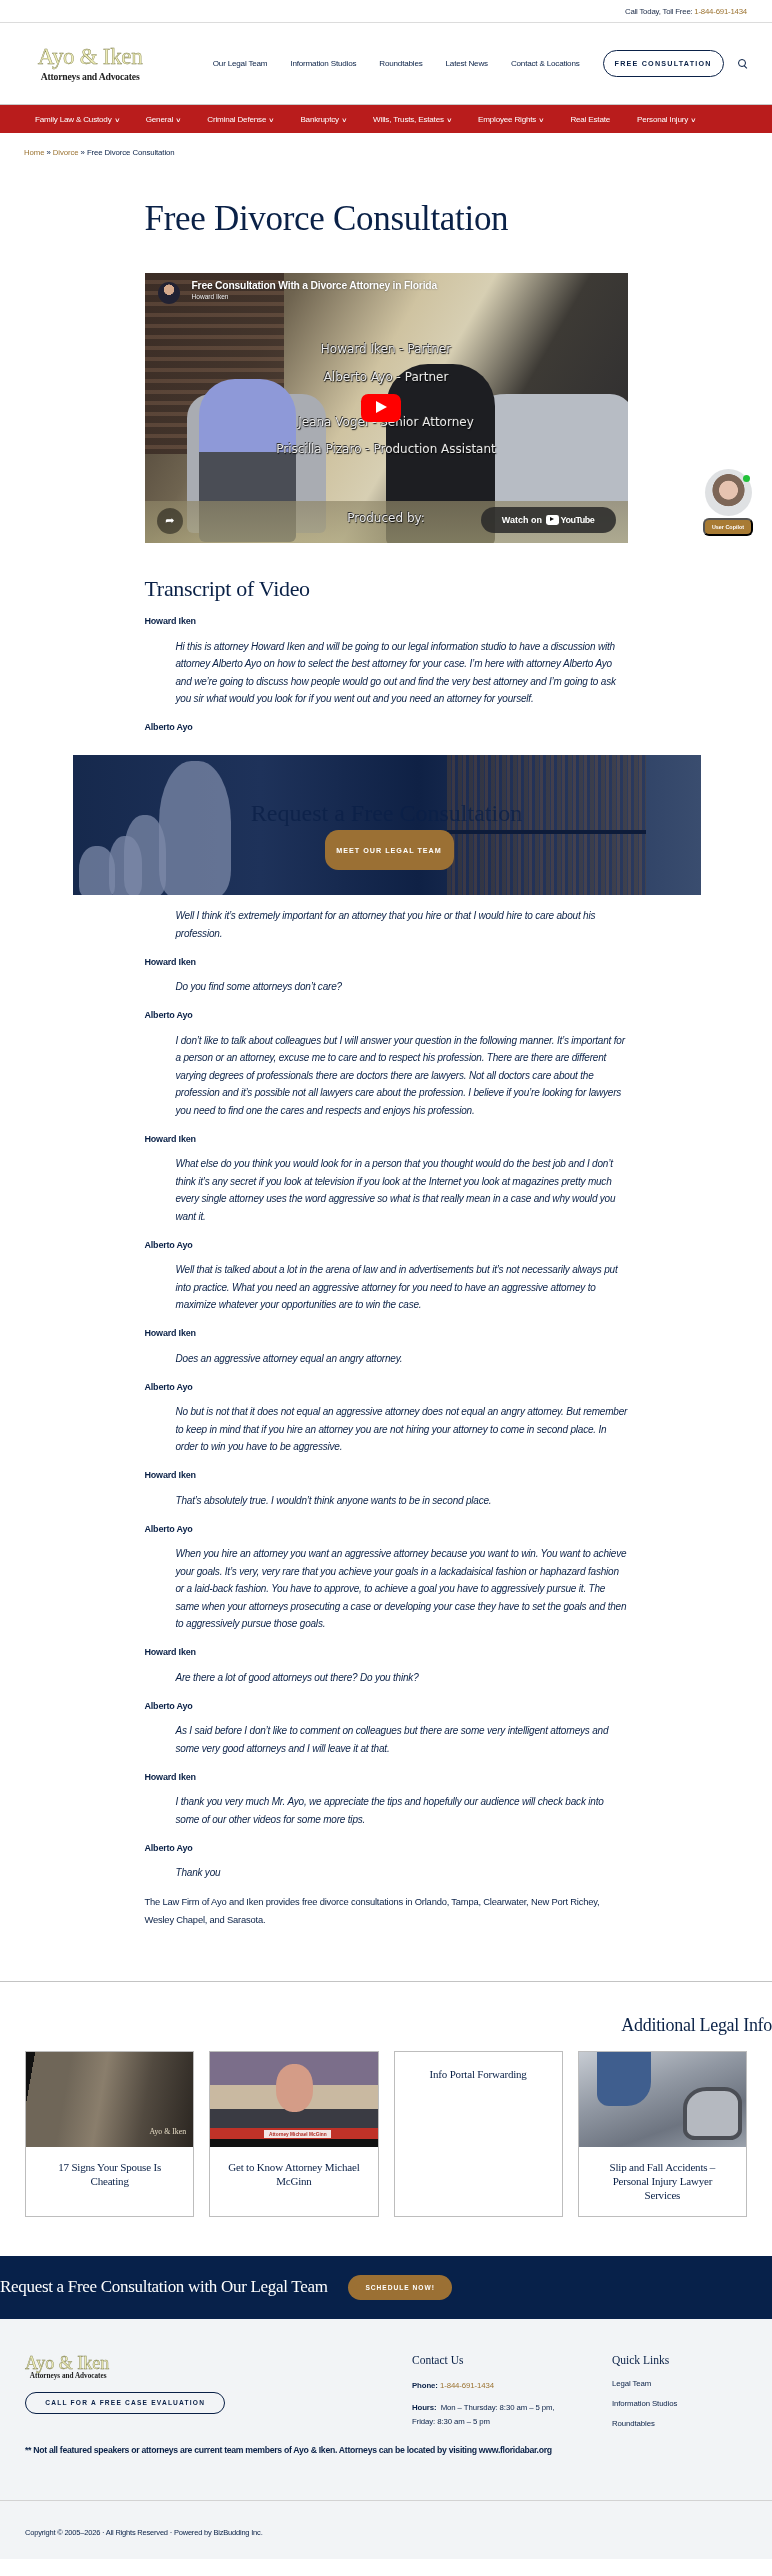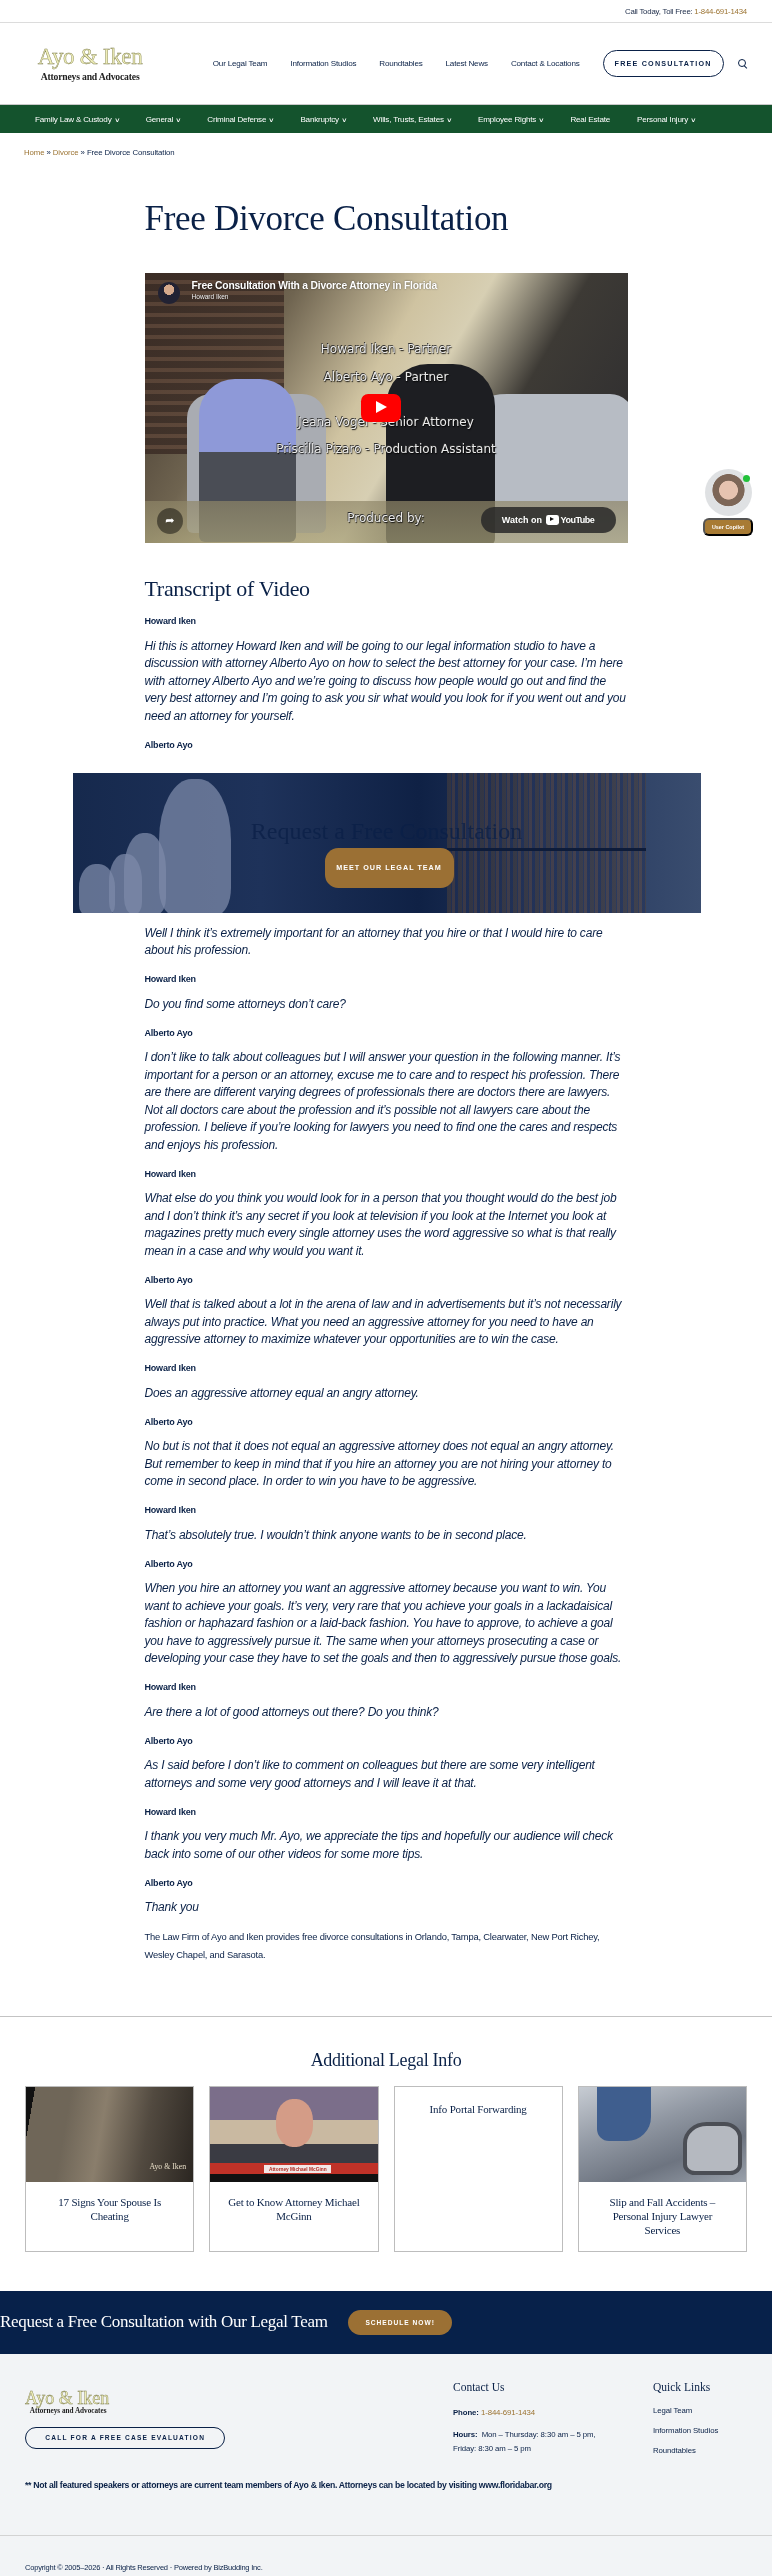--- a/index.html
+++ b/index.html
@@ -17,21 +17,21 @@
   .logo .name { font-family: "Liberation Serif", serif; font-size: 23px; color: #f0efb8; -webkit-text-stroke: 0.4px #7a7a4c; line-height: 24px; letter-spacing: -0.3px; }
   .logo .tag { font-family: "Liberation Serif", serif; font-size: 9.7px; font-weight: bold; color: #222; margin-top: 1.2px; letter-spacing: -0.2px; }
   .mainnav { display: flex; align-items: center; margin-left: auto; gap: 5px; }
   .mainnav .nav-link { font-size: 8.1px; color: #0a2147; margin-right: 18px; letter-spacing: -0.2px; }
   .btn-outline { border: 1.2px solid #0a2147; border-radius: 14.5px; padding: 7.8px 11px; font-size: 7.2px; font-weight: bold; letter-spacing: 1.2px; color: #0a2147; background: transparent; }
   .search-ic { width: 11px; height: 11px; margin-left: 8.4px; position: relative; }
   .search-ic::before { content: ""; position: absolute; left: 0.6px; top: 0.6px; width: 6.6px; height: 6.6px; border: 1.2px solid #0a2147; border-radius: 50%; }
   .search-ic::after { content: ""; position: absolute; left: 7.2px; top: 7.2px; width: 3.6px; height: 1.2px; background: #0a2147; transform: rotate(45deg); transform-origin: left center; }
 
   
-  .practice-nav { background: #14532d; height: 29px; display: flex; align-items: center; padding-left: 35px; border-top: 1.8px solid #c9c9c9; }
+  .practice-nav { background: #b91c1c; height: 29px; display: flex; align-items: center; padding-left: 35px; border-top: 1.8px solid #c9c9c9; }
   .practice-nav .pitem { color: #ffffff; font-size: 8.1px; margin-right: 27px; letter-spacing: -0.2px; display: flex; align-items: center; }
   .practice-nav .chev { font-size: 6px; margin-left: 3px; display: inline-block; transform: scaleX(1.4); }
 
   .breadcrumb { padding: 14.5px 0 0 24px; font-size: 7.8px; color: #0a2147; letter-spacing: -0.1px; }
   .breadcrumb .bc-link { color: #9c7433; }
 
   
   .content { width: 483px; margin: 0 auto; }
   .page-title { font-family: "Liberation Serif", serif; font-size: 35px; font-weight: normal; color: #0a2147; margin-top: 42px; letter-spacing: -0.3px; }
   .video { margin-top: 34px; width: 483px; height: 270px; position: relative; overflow: hidden; background: linear-gradient(120deg, #3a2f28 0%, #6f6450 25%, #cfc3a1 45%, #d7cfb3 55%, #3d3a35 70%, #2a2a2e 100%); }
@@ -48,37 +48,37 @@
   .video .play { position: absolute; left: 216px; top: 121px; width: 40px; height: 28px; background: #ff0000; border-radius: 7.2px; }
   .video .play::after { content: ""; position: absolute; left: 15.7px; top: 7.8px; border-left: 11px solid #fff; border-top: 6px solid transparent; border-bottom: 6px solid transparent; }
   .video .share { position: absolute; left: 12px; top: 235px; width: 26.6px; height: 26.6px; border-radius: 50%; background: rgba(0,0,0,.45); color: #fff; font-size: 11px; display: flex; align-items: center; justify-content: center; }
   .video .watch { position: absolute; left: 336px; top: 234px; width: 135px; height: 26.6px; border-radius: 13.3px; background: rgba(40,40,40,.85); color: #fff; display: flex; align-items: center; justify-content: center; font-size: 9px; font-weight: bold; gap: 3.6px; }
   .video .yt-logo { display: inline-flex; align-items: center; gap: 1.8px; font-weight: bold; letter-spacing: -0.5px; }
   .video .yt-logo .yt-box { width: 13.3px; height: 9.7px; background: #fff; border-radius: 2.4px; position: relative; }
   .video .yt-logo .yt-box::after { content: ""; position: absolute; left: 4.8px; top: 2.4px; border-left: 4.2px solid #111; border-top: 2.4px solid transparent; border-bottom: 2.4px solid transparent; }
 
   .section-title { font-family: "Liberation Serif", serif; font-size: 22px; font-weight: normal; color: #0a2147; margin-top: 33px; letter-spacing: -0.3px; }
   .speaker { font-weight: bold; font-size: 9px; color: #0a2147; margin-top: 14.5px; letter-spacing: -0.2px; }
-  .line { font-style: italic; font-size: 12px; line-height: 17.5px; color: #0a2147; margin-top: 11.5px; letter-spacing: -0.2px; }
+  .line { font-style: italic; font-size: 10px; line-height: 17.5px; color: #0a2147; margin-top: 11.5px; letter-spacing: -0.2px; margin-left: 31px; }
   .plain { font-size: 9.4px; line-height: 17.5px; color: #0a2147; margin-top: 11.5px; letter-spacing: -0.2px; }
 
   
   .team-banner { width: 628px; margin: 23px 0 12px -72px; height: 140px; position: relative; overflow: hidden; background: linear-gradient(90deg, #16294d 0%, #1e325a 30%, #0f2145 55%, #23365c 75%, #3a4d6f 100%); }
   .team-banner .shelves { position: absolute; left: 374px; top: 0; width: 199px; height: 140px; background: repeating-linear-gradient(90deg, #4a3f3a 0 3.6px, #2a3556 3.6px 5.4px, #5a4640 5.4px 8.4px, #233055 8.4px 11px); opacity: .55; }
   .team-banner .shelf-line { position: absolute; left: 374px; top: 75px; width: 199px; height: 3.6px; background: #0e1c3a; }
   .team-banner .bust { position: absolute; background: #7c8aa8; border-radius: 45% 45% 20% 20%; opacity: .75; }
   .team-banner .ghost-title { position: absolute; left: 0; right: 0; top: 45px; text-align: center; font-family: "Liberation Serif", serif; font-size: 24px; color: #0a1f47; opacity: .75; }
   .btn-gold { background: #9b7034; color: #ffffff; border-radius: 13.3px; font-size: 7.2px; font-weight: bold; letter-spacing: 1px; border: none; }
   .team-banner .btn-gold { position: absolute; left: 252px; top: 75px; width: 129px; height: 40px; }
 
   
   .hr { height: 1.2px; background: #c3c3c3; margin-top: 53px; }
 
   
-  .related-title { text-align: center; font-family: "Liberation Serif", serif; font-size: 18px; font-weight: normal; color: #0a2147; margin-top: 33px; letter-spacing: -0.3px; }
+  .related-title { text-align: right; font-family: "Liberation Serif", serif; font-size: 18px; font-weight: normal; color: #0a2147; margin-top: 33px; letter-spacing: -0.3px; }
   .cards { display: flex; gap: 15px; padding: 0 25px; margin-top: 14.5px; }
   .card { width: 170px; height: 166px; border: 0.6px solid #bdbdbd; display: flex; flex-direction: column; }
   .card .thumb { width: 100%; height: 95px; }
   .card .ctitle { font-family: "Liberation Serif", serif; font-size: 11px; color: #0a2147; text-align: center; padding: 13.3px 18px 0; line-height: 14px; letter-spacing: -0.2px; }
   .card.text-only .ctitle { padding-top: 15.7px; }
   .thumb-1 { background: linear-gradient(100deg, #111 0 5%, #6f6658 5% 25%, #8a7e6c 45%, #524a40 70%, #2b2621 100%); position: relative; }
   .thumb-1 .wm { position: absolute; right: 7.2px; bottom: 11px; font-family: "Liberation Serif", serif; color: #e6dcc5; font-size: 7.8px; }
   .thumb-2 { background: linear-gradient(180deg, #7b6e8a 0 35%, #c9b9a1 35% 60%, #3a3b43 60% 80%, #c03228 80% 92%, #111 92%); position: relative; }
   .thumb-2 .face { position: absolute; left: 66px; top: 12px; width: 37px; height: 48px; border-radius: 45%; background: #d49c87; }
   .thumb-2 .lower { position: absolute; left: 54px; bottom: 8.4px; background: #f3e7e6; color: #b12a22; font-size: 4.8px; padding: 1.8px 4.8px; font-weight: bold; }
@@ -90,21 +90,21 @@
   .cta-strip { margin-top: 39px; background: #07214a; height: 63px; display: flex; align-items: center; justify-content: flex-start; gap: 20.5px; }
   .cta-strip .cta-text { font-family: "Liberation Serif", serif; font-size: 17px; color: #ffffff; letter-spacing: -0.3px; }
   .cta-strip .btn-gold { width: 104px; height: 25px; font-size: 6.6px; }
 
   
   .footer { background: #f2f4f6; padding: 35px 25px 0; position: relative; height: 240px; }
   .footer .flogo { width: 97px; display: flex; flex-direction: column; align-items: flex-start; }
   .footer .flogo .name { font-family: "Liberation Serif", serif; font-size: 18px; color: #f0efb8; -webkit-text-stroke: 0.4px #7a7a4c; line-height: 18px; }
   .footer .flogo .tag { font-family: "Liberation Serif", serif; font-size: 7.2px; font-weight: bold; color: #222; margin-left: 4.8px; }
   .footer .btn-outline { display: inline-block; margin-top: 12px; font-size: 6.6px; padding: 6.6px 19.3px; }
-  .fcol { position: absolute; top: 27px; margin-left: 41px; }
+  .fcol { position: absolute; top: 35px; }
   .fcol h4 { font-family: "Liberation Serif", serif; font-weight: normal; font-size: 11.5px; color: #0a2147; margin-bottom: 13.3px; }
   .fcol.contact { left: 412px; }
   .fcol.links { left: 612px; }
   .fcol .frow { font-size: 7.8px; color: #0a2147; line-height: 14px; margin-bottom: 8.4px; letter-spacing: -0.1px; }
   .fcol .frow b { font-weight: bold; }
   .fcol .frow .gold { color: #9c7433; }
   .fcol.links .flink { display: block; font-size: 7.8px; color: #0a2147; margin-bottom: 11px; letter-spacing: -0.1px; }
   .disclaimer { position: absolute; top: 126px; left: 25px; font-size: 8.7px; font-weight: bold; color: #0a2147; letter-spacing: -0.3px; }
   .footer-hr { position: absolute; top: 181px; left: 0; right: 0; height: 1.2px; background: #d3d3d3; }
   .copyright { position: absolute; top: 209px; left: 25px; font-size: 7.5px; color: #0a2147; letter-spacing: -0.2px; }

